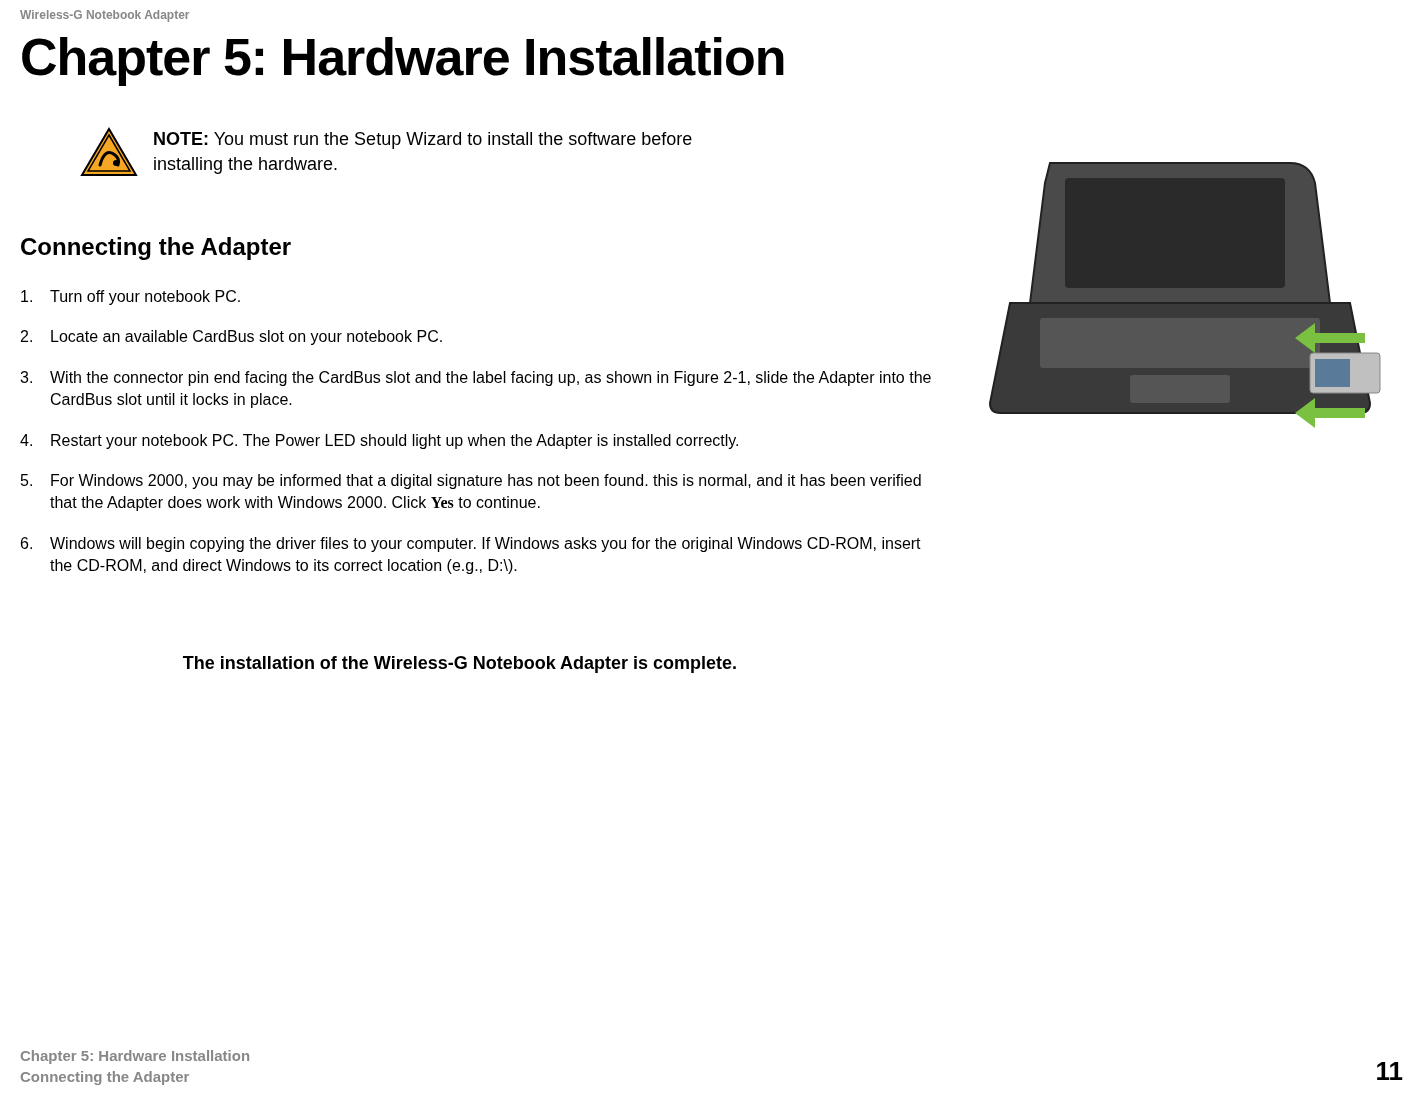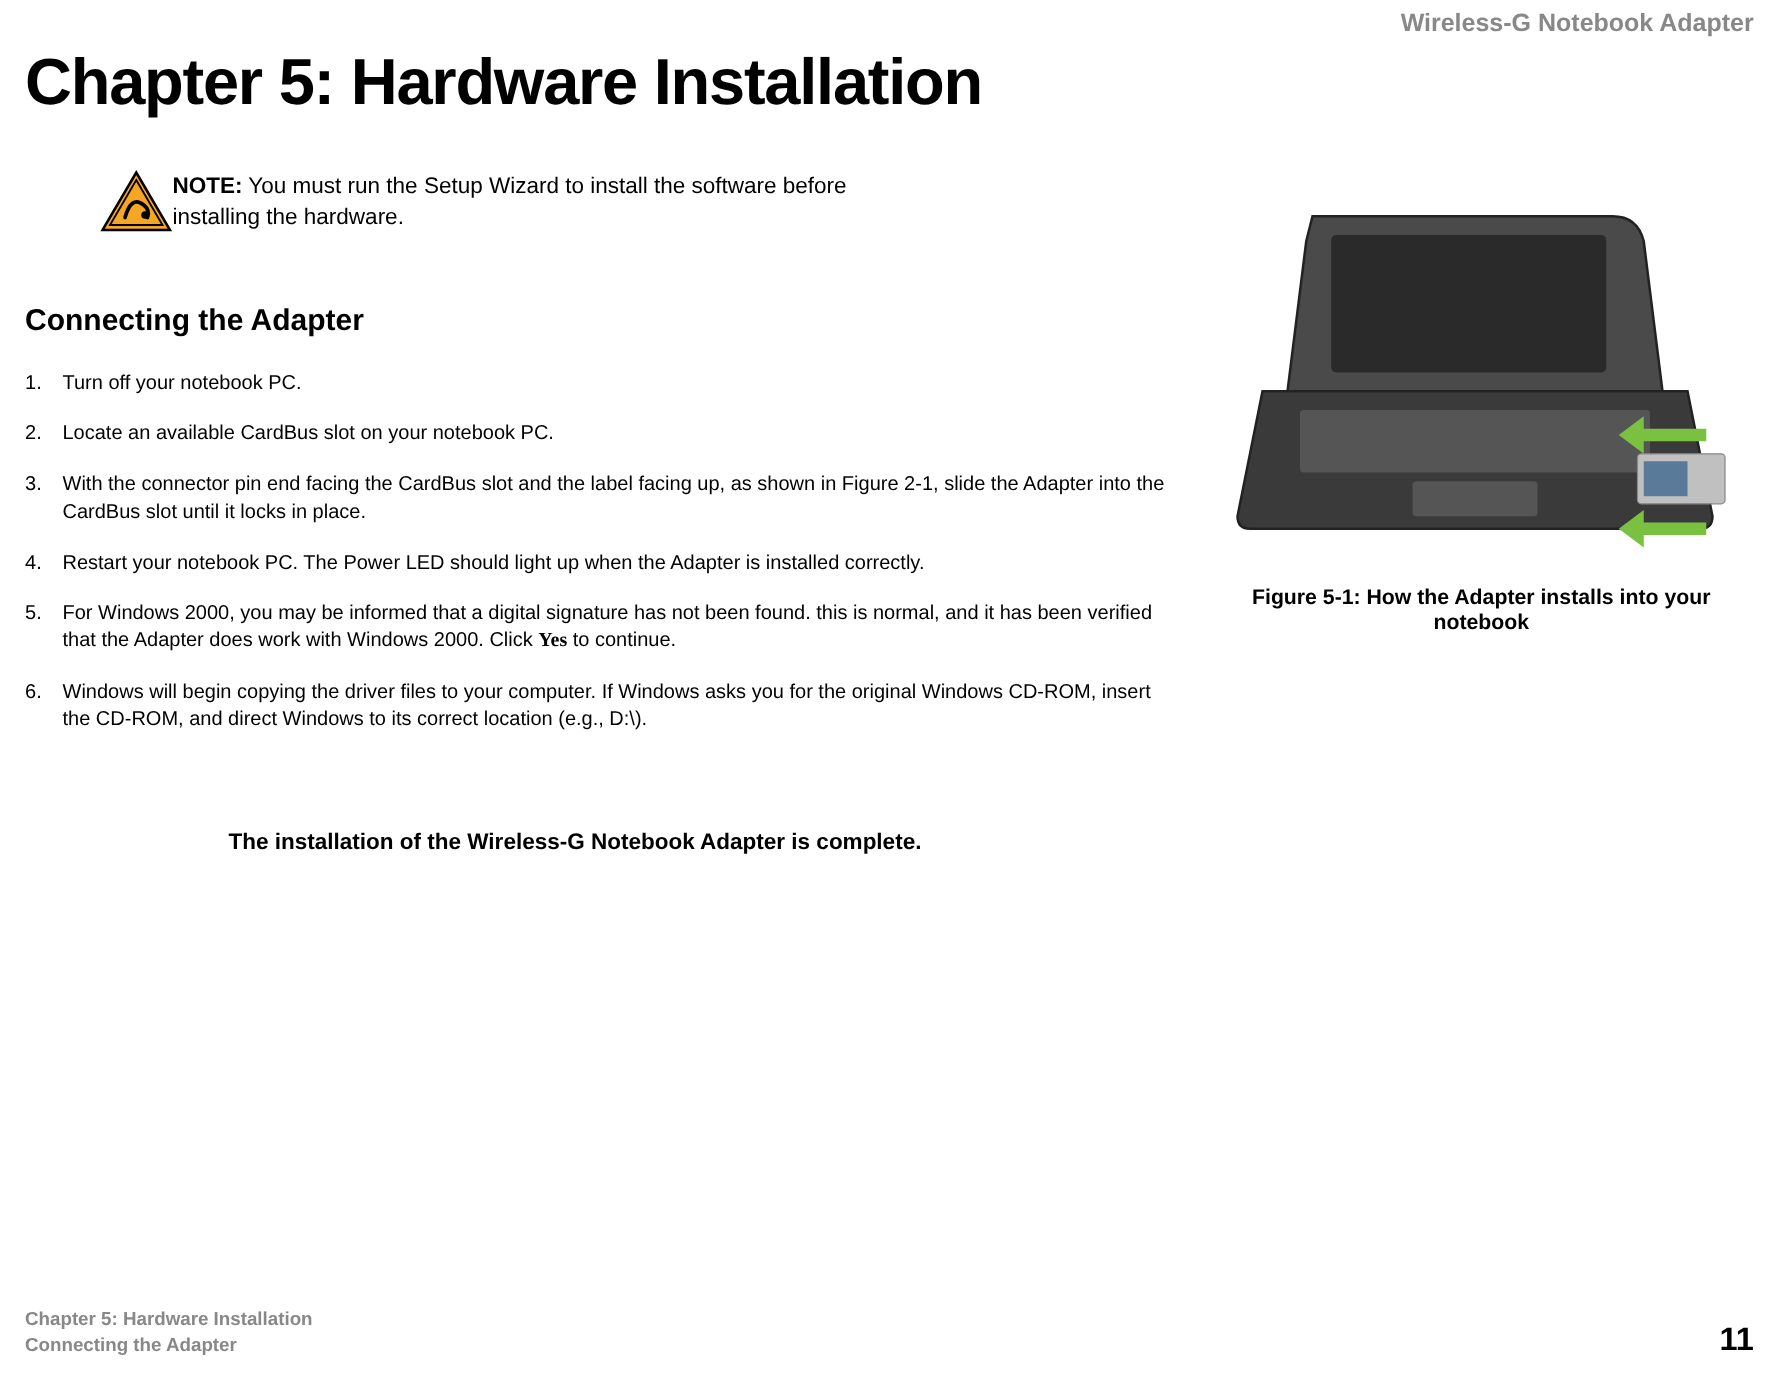--- a/index.html
+++ b/index.html
@@ -10,36 +10,36 @@
     body {
       font-family: Arial, Helvetica, sans-serif;
       width: 1423px;
       height: 1102px;
       padding: 0 20px;
       position: relative;
       background: white;
     }
     .header-text {
       color: #888;
-      font-size: 20px;
+      font-size: 12px;
       font-weight: bold;
       margin-top: 8px;
-      text-align: right;
     }
     .chapter-title {
       font-size: 52px;
       font-weight: 900;
       font-family: 'Arial Black', Arial, sans-serif;
       letter-spacing: -1px;
       margin-top: 5px;
       margin-bottom: 40px;
     }
     .note-container {
       display: flex;
       align-items: flex-start;
+      gap: 15px;
       margin-left: 60px;
       margin-bottom: 50px;
       max-width: 620px;
     }
     .note-icon {
       flex-shrink: 0;
     }
     .note-text {
       font-size: 18px;
       line-height: 1.4;
@@ -177,21 +177,20 @@
 
         <rect x="160" y="222" width="100" height="28" rx="3" fill="#555"></rect>
 
         <rect x="340" y="200" width="70" height="40" rx="3" fill="#c0c0c0" stroke="#888" stroke-width="1"></rect>
         <rect x="345" y="206" width="35" height="28" fill="#5a7a9a"></rect>
 
         <path d="M 395 180 L 345 180 L 345 170 L 325 185 L 345 200 L 345 190 L 395 190 Z" fill="#7ac142"></path>
         <path d="M 395 255 L 345 255 L 345 245 L 325 260 L 345 275 L 345 265 L 395 265 Z" fill="#7ac142"></path>
       </svg>
     </div>
-    <div class="figure-caption">Figure 5-1: How the Adapter installs into your notebook</div>
   </div>
 </div>
 
 <div class="footer">
   <div class="footer-left">
     <div>Chapter 5: Hardware Installation</div>
     <div>Connecting the Adapter</div>
   </div>
   <div class="footer-right">11</div>
 </div>

